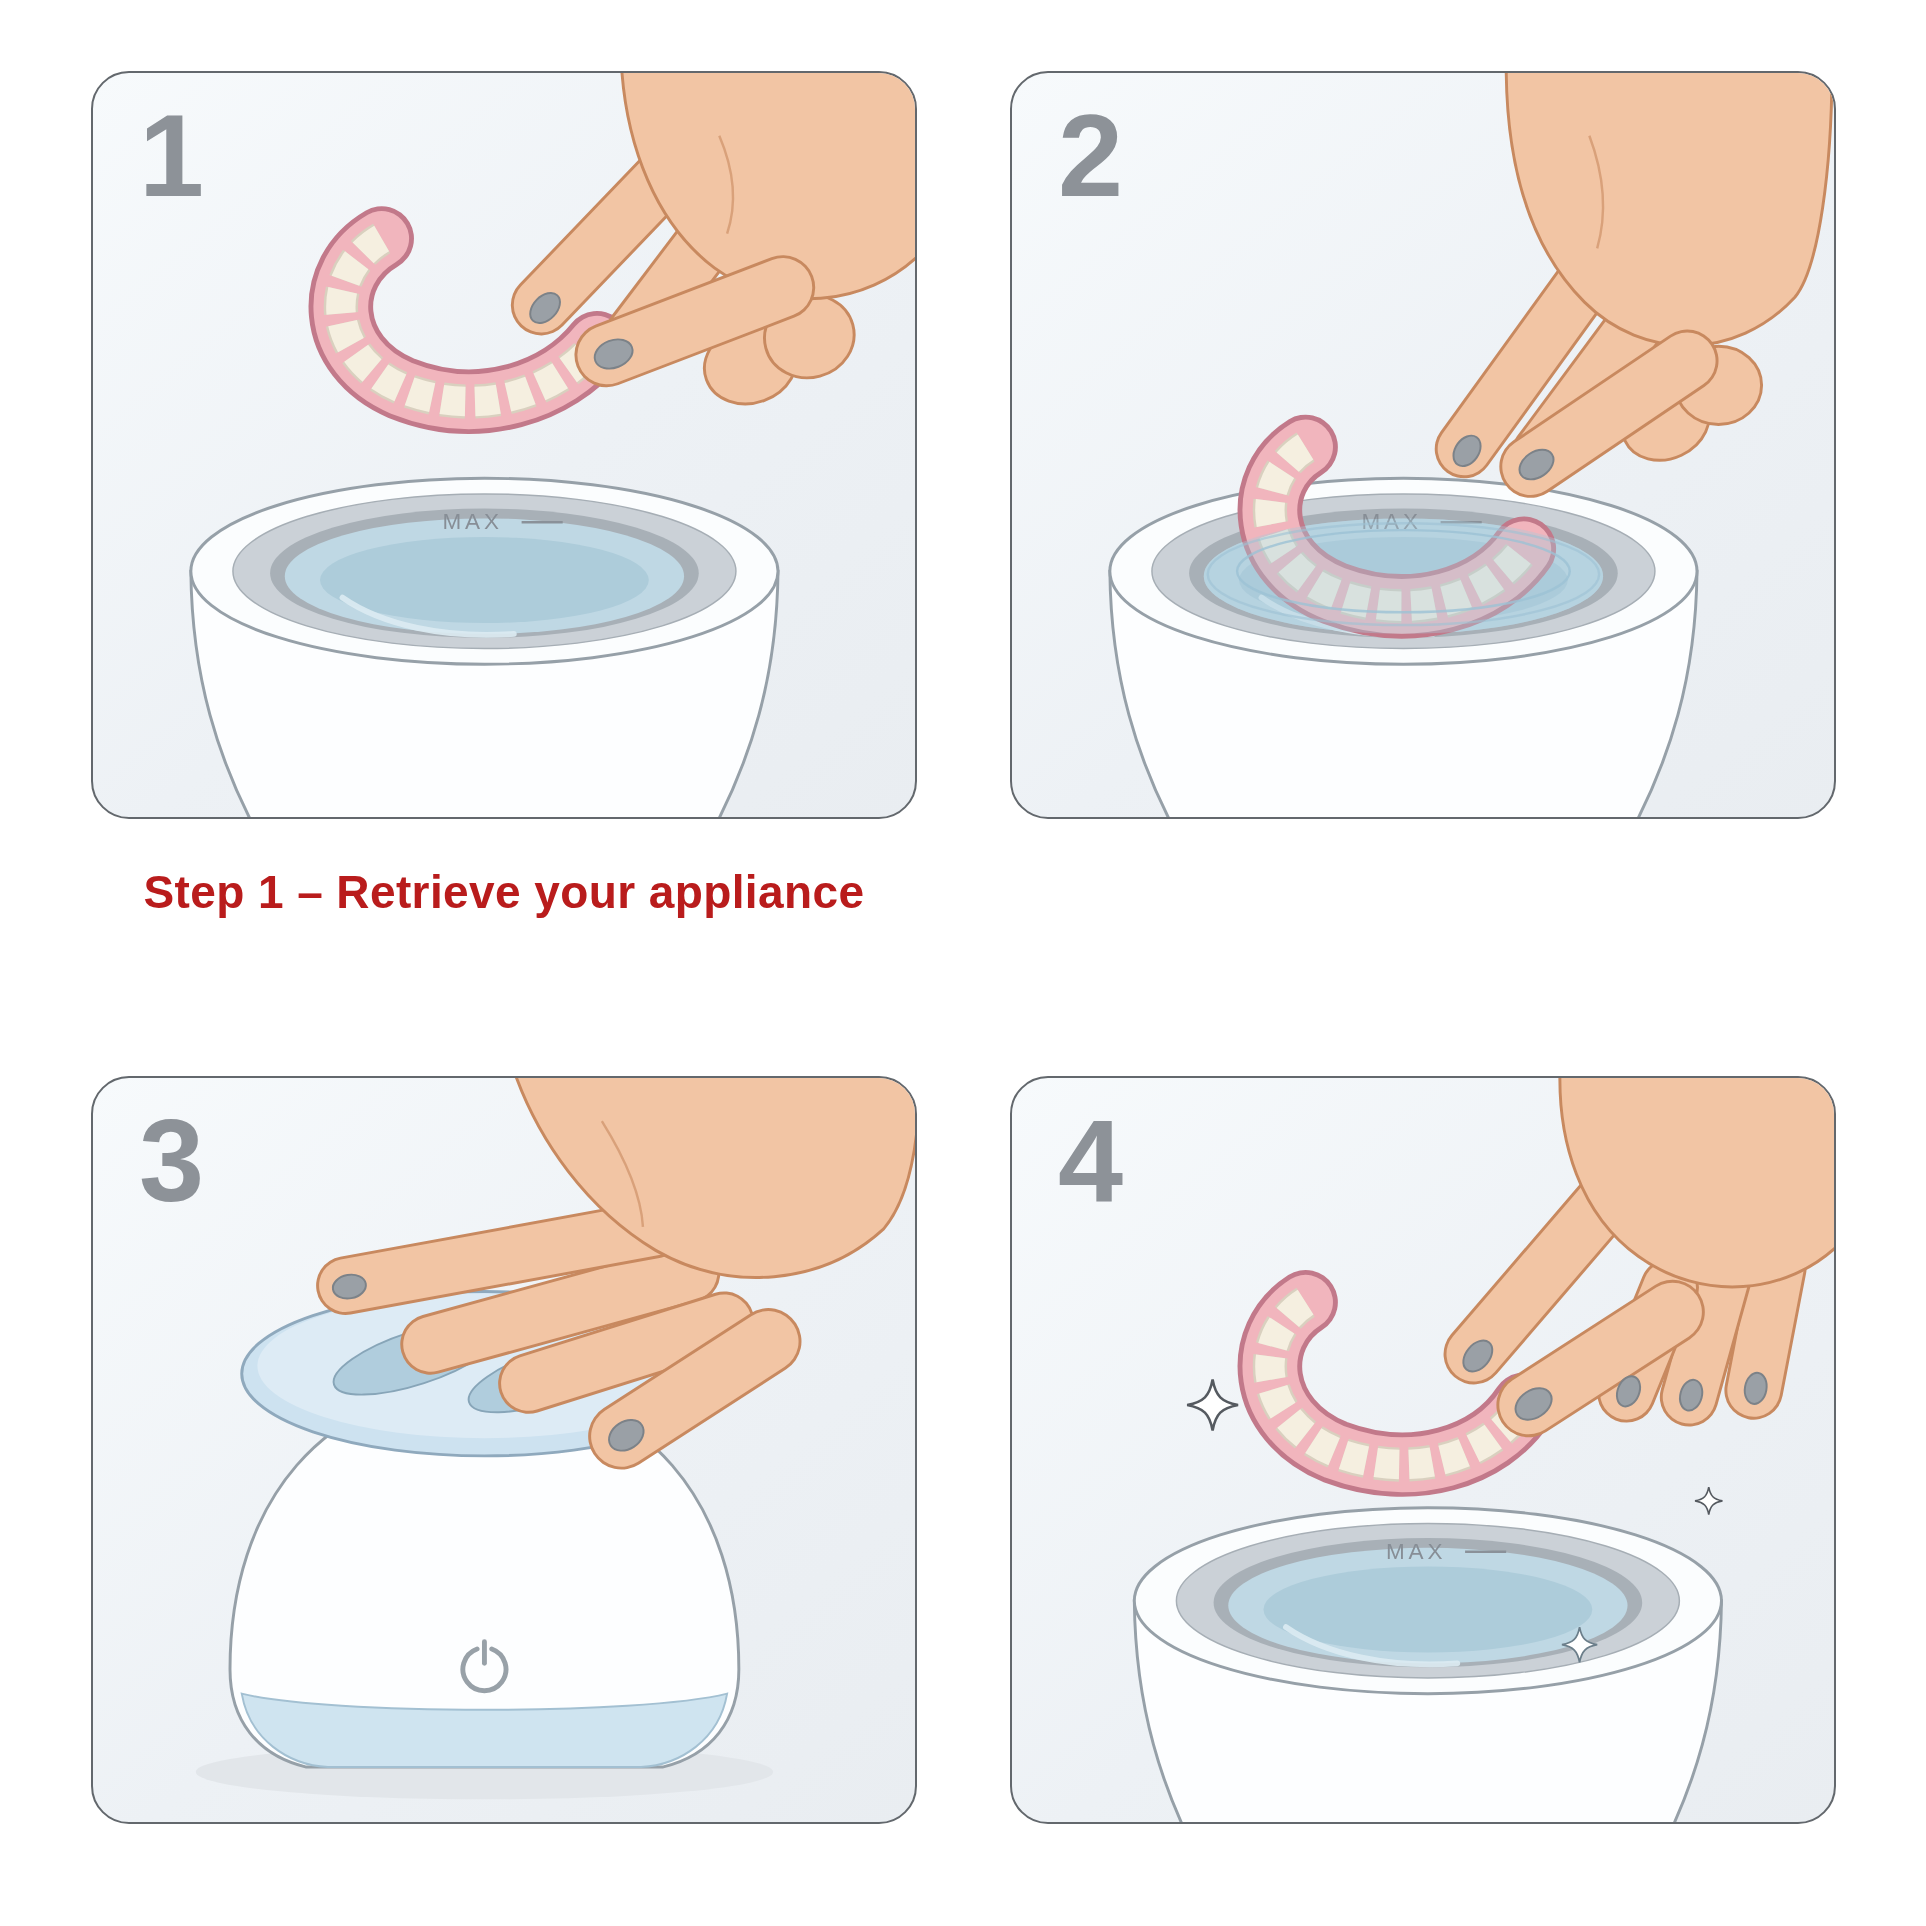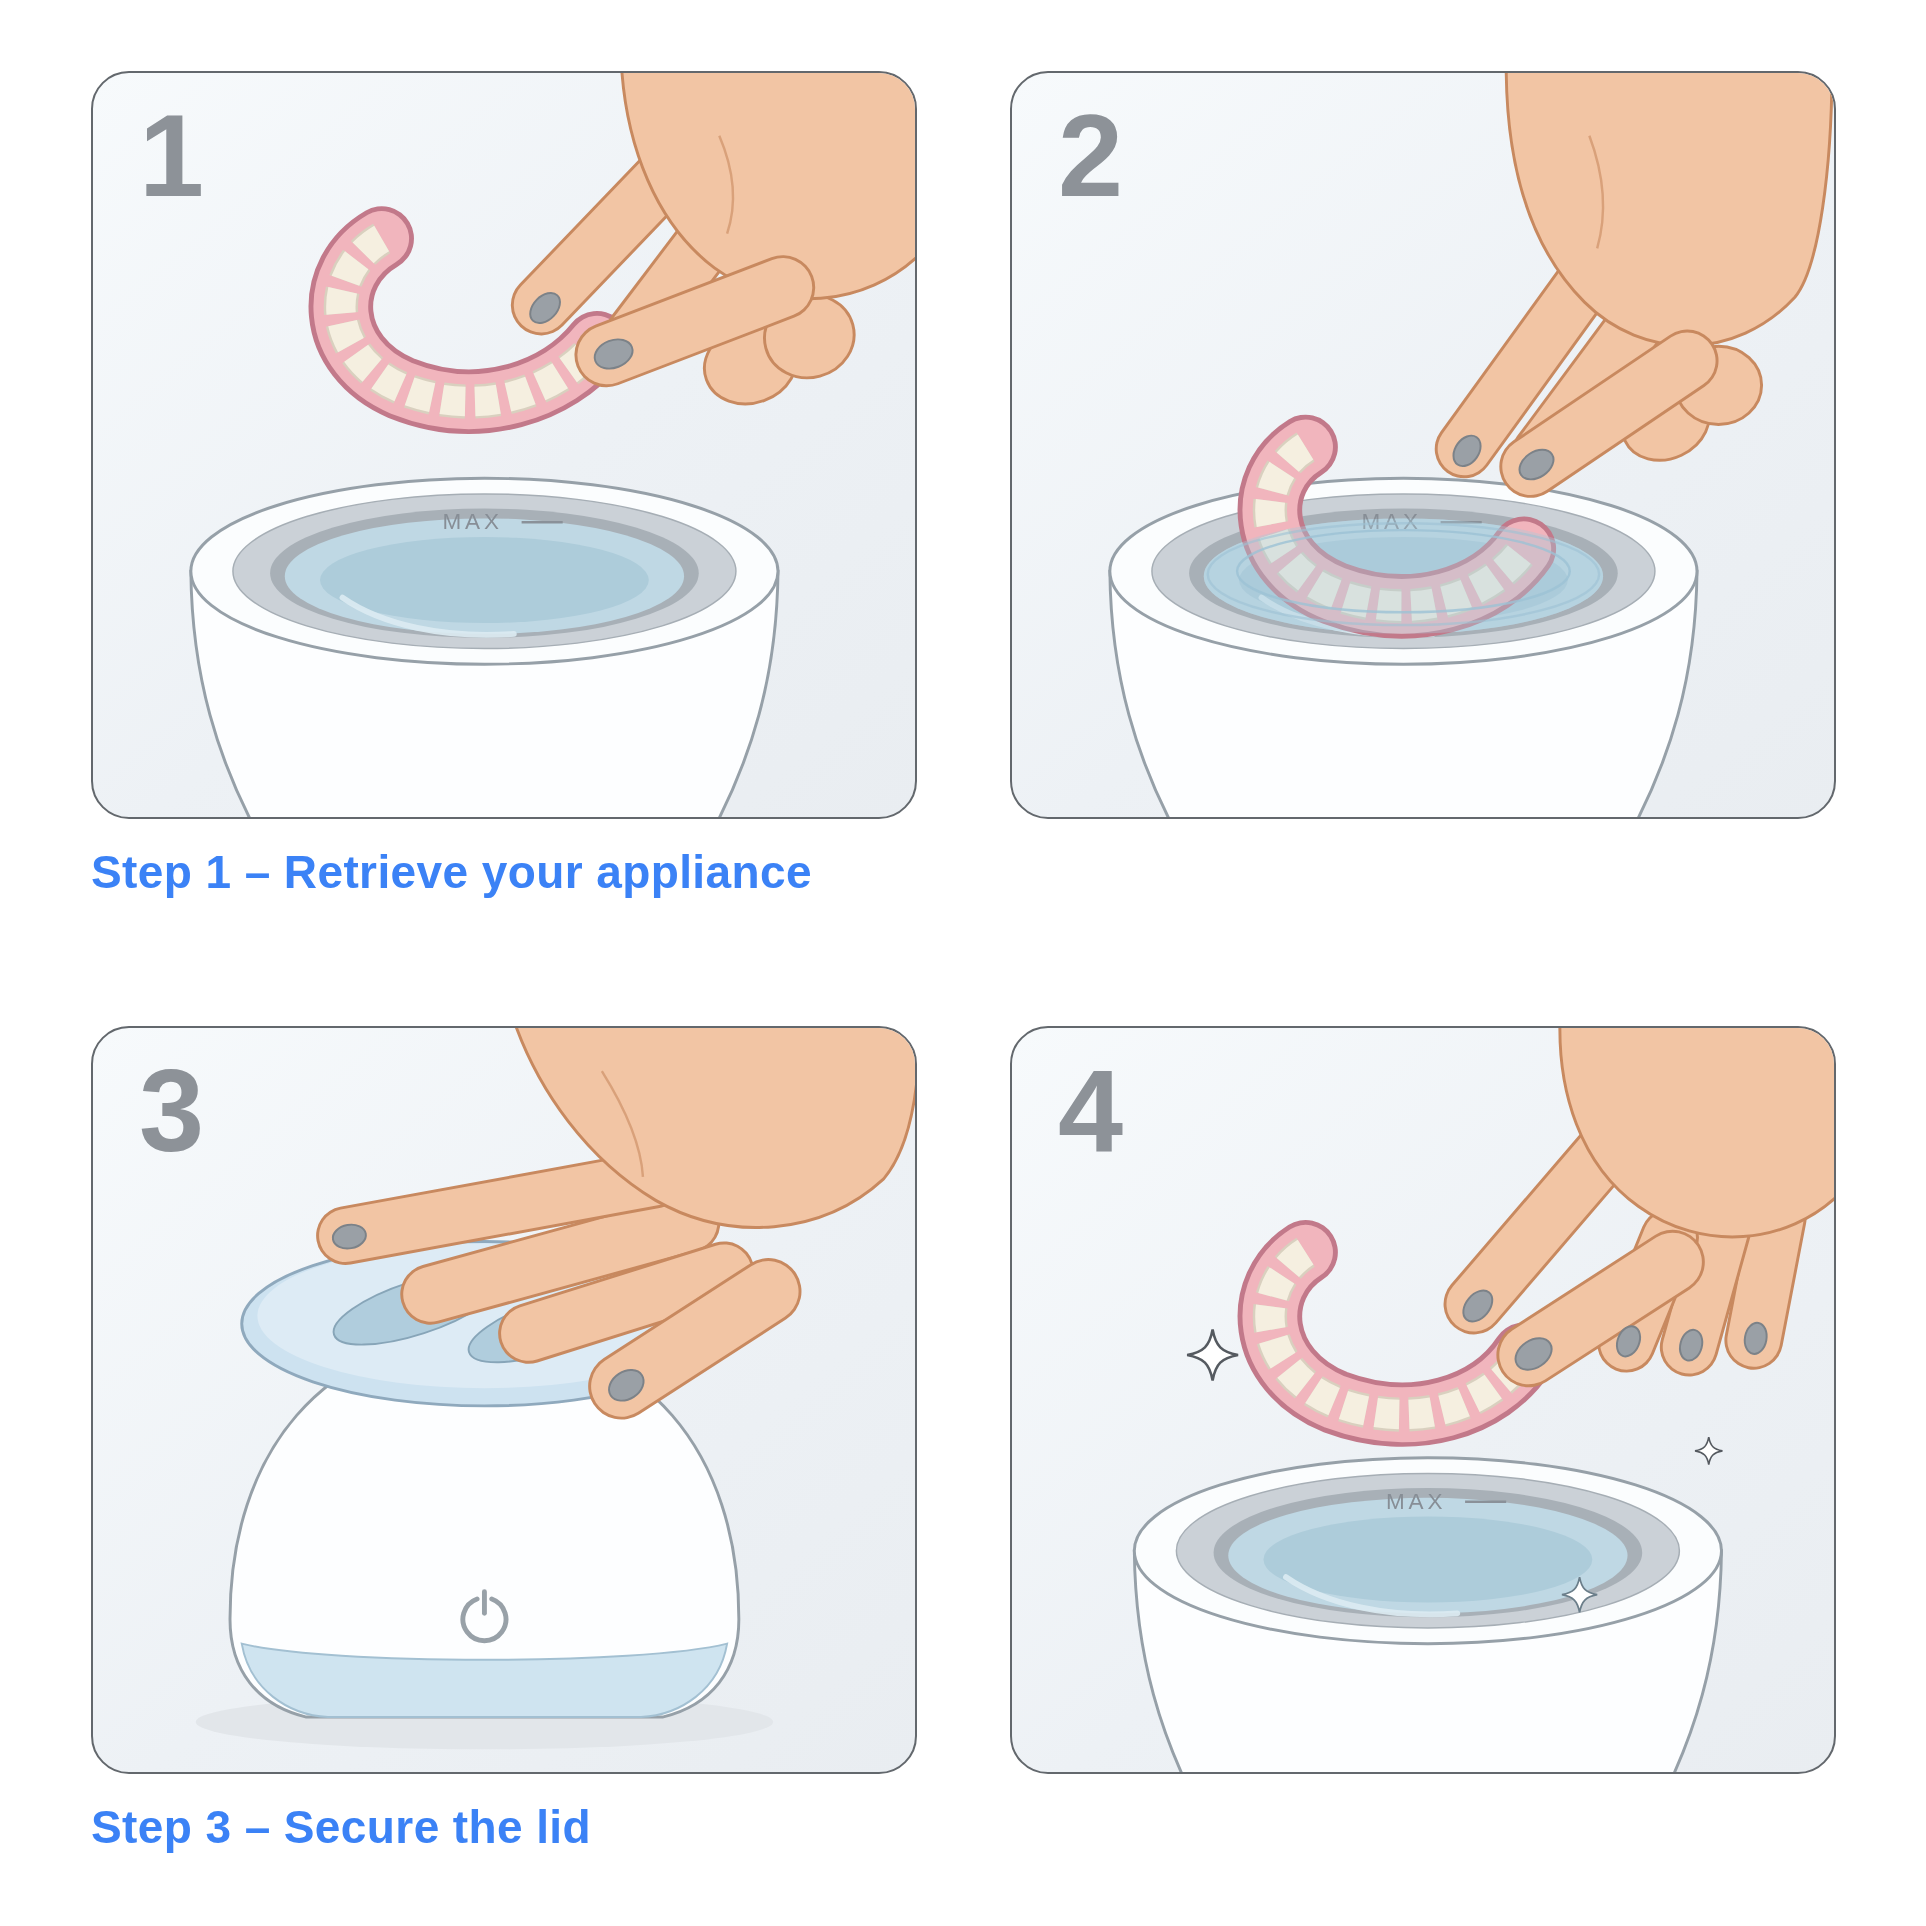--- a/index.html
+++ b/index.html
@@ -4,21 +4,21 @@
 <style>
   html,body{margin:0;padding:0;background:#ffffff;}
   body{width:1927px;height:1927px;overflow:hidden;font-family:"Liberation Sans",sans-serif;}
   .sheet{width:1927px;height:1927px;box-sizing:border-box;padding:71px 91px 0;
          display:grid;grid-template-columns:1fr 1fr;column-gap:93px;row-gap:53px;}
   .cell{display:flex;flex-direction:column;}
   .panel{position:relative;height:744px;border:2.5px solid #63686d;border-radius:38px;overflow:hidden;
          background:linear-gradient(140deg,#f7fafc 0%,#edf1f5 55%,#e9edf1 100%);}
   .panel svg{position:absolute;inset:0;width:100%;height:100%;display:block;}
   .panel-number{position:absolute;top:24px;left:46px;font-size:117px;font-weight:800;color:#8d9298;line-height:1;z-index:2;}
-  .caption{margin-top:26px;font-size:46px;font-weight:600;color:#3b82f6;letter-spacing:0.4px;}
+  .caption{margin-top:46px;text-align:center;font-size:46px;font-weight:600;color:#b91c1c;letter-spacing:0.4px;}
   .defs-holder{position:absolute;width:0;height:0;overflow:hidden;}
 </style>
 </head>
 <body>
 
 <svg class="defs-holder" aria-hidden="true">
   <defs>
     <g id="bowl">
       <path d="M100,505 C101,612 127,698 172,780 L628,780 C673,698 699,612 700,505 Z" fill="#fdfeff" stroke="#96a0a8" stroke-width="3"></path>
       <ellipse cx="400" cy="505" rx="300" ry="95" fill="#fbfdfe" stroke="#96a0a8" stroke-width="3"></ellipse>
@@ -127,21 +127,20 @@
           <line x1="575" y1="150" x2="258" y2="208" stroke="#f2c5a4" stroke-width="54" stroke-linecap="round"></line>
           <path d="M430,-12 C455,60 505,130 575,172 C650,215 745,208 808,150 C835,118 845,60 845,-12 Z" fill="#f2c5a4" stroke="#c8895f" stroke-width="3"></path>
           <line x1="690" y1="265" x2="540" y2="362" stroke="#c8895f" stroke-width="68" stroke-linecap="round"></line>
           <line x1="690" y1="265" x2="540" y2="362" stroke="#f2c5a4" stroke-width="62" stroke-linecap="round"></line>
           <path d="M520,40 C545,80 560,115 562,148" fill="none" stroke="#c8895f" stroke-width="2.5" opacity="0.6"></path>
           <ellipse cx="262" cy="209" rx="17" ry="12" transform="rotate(-10 262 209)" fill="#9aa0a6" stroke="#7c8288" stroke-width="2"></ellipse>
           <ellipse cx="545" cy="361" rx="19" ry="14" transform="rotate(-33 545 361)" fill="#9aa0a6" stroke="#7c8288" stroke-width="2"></ellipse>
         </g>
       </svg>
     </div>
-    <div class="caption">Step 3 – Secure the lid</div>
   </div>
 
   <div class="cell">
     <div class="panel">
       <div class="panel-number">4</div>
       <svg viewBox="0 0 840 752">
         <use href="#bowl" transform="translate(25,25)"></use>
         <use href="#star4" transform="translate(205,330) scale(26)" fill="#ffffff" stroke="#555a60" stroke-width="0.1"></use>
         <use href="#star4" transform="translate(292,212) scale(15)" fill="#ffffff" stroke="#555a60" stroke-width="0.12"></use>
         <use href="#star4" transform="translate(648,300) scale(22)" fill="#ffffff" stroke="#555a60" stroke-width="0.1"></use>

